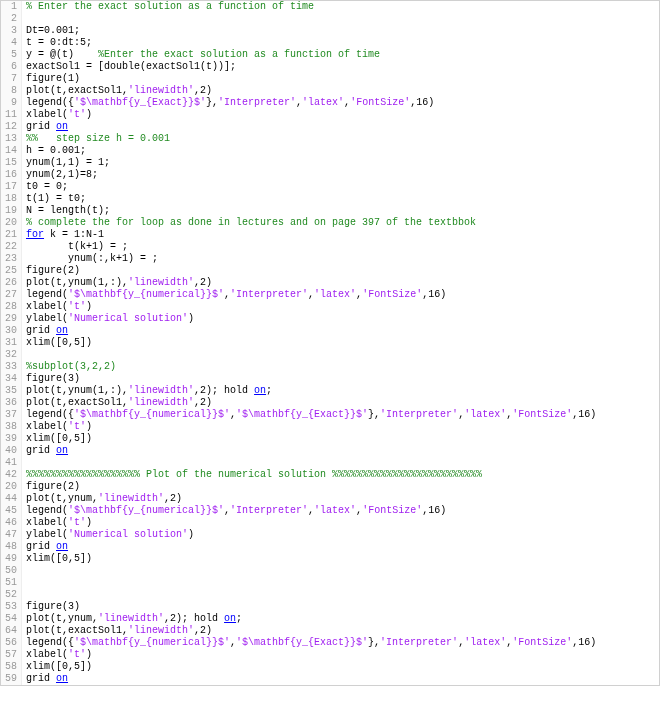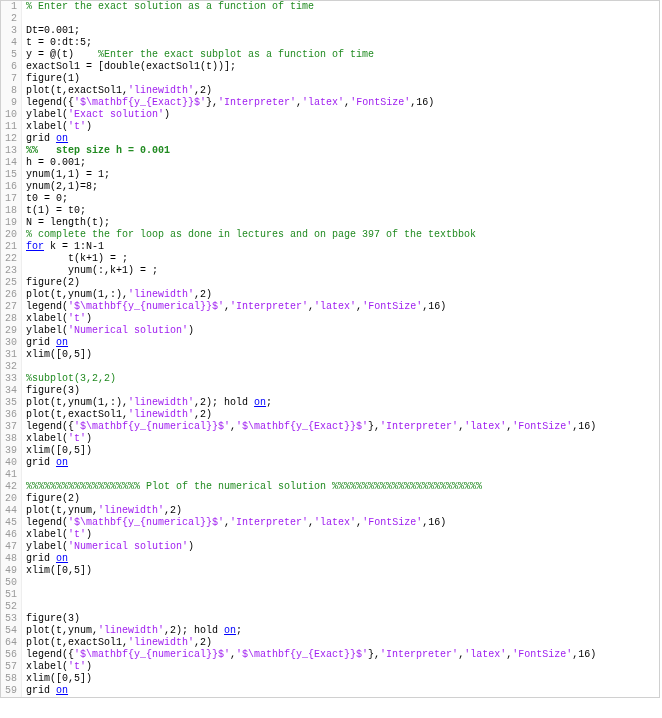--- a/index.html
+++ b/index.html
@@ -33,21 +33,21 @@
     user-select: none;
   }
   .code {
     padding-left: 4px;
     white-space: pre;
   }
   .tok-comment { color: #228B22; }
   .tok-keyword { color: #0000ff; text-decoration: underline; }
   .tok-string  { color: #a020f0; }
   .tok-plain   { color: #000; }
-  .tok-section { color: #228B22; font-weight: bold; }
+  .tok-section { color: #228B22; font-weight: normal; }
 </style>
 </head>
 <body>
 
 <div class="code-container" id="code-root">
     <div class="line">
       <div class="gutter">1</div>
       <div class="code"><span class="tok-comment">% Enter the exact solution as a function of time</span></div>
     </div>
     <div class="line">
@@ -57,41 +57,37 @@
     <div class="line">
       <div class="gutter">3</div>
       <div class="code"><span class="tok-plain">Dt=0.001;</span></div>
     </div>
     <div class="line">
       <div class="gutter">4</div>
       <div class="code"><span class="tok-plain">t = 0:dt:5;</span></div>
     </div>
     <div class="line">
       <div class="gutter">5</div>
-      <div class="code"><span class="tok-plain">y = @(t)    </span><span class="tok-comment">%Enter the exact subplot as a function of time</span></div>
+      <div class="code"><span class="tok-plain">y = @(t)    </span><span class="tok-comment">%Enter the exact solution as a function of time</span></div>
     </div>
     <div class="line">
       <div class="gutter">6</div>
       <div class="code"><span class="tok-plain">exactSol1 = [double(exactSol1(t))];</span></div>
     </div>
     <div class="line">
       <div class="gutter">7</div>
       <div class="code"><span class="tok-plain">figure(1)</span></div>
     </div>
     <div class="line">
       <div class="gutter">8</div>
       <div class="code"><span class="tok-plain">plot(t,exactSol1,</span><span class="tok-string">'linewidth'</span><span class="tok-plain">,2)</span></div>
     </div>
     <div class="line">
       <div class="gutter">9</div>
       <div class="code"><span class="tok-plain">legend({</span><span class="tok-string">'$\mathbf{y_{Exact}}$'</span><span class="tok-plain">},</span><span class="tok-string">'Interpreter'</span><span class="tok-plain">,</span><span class="tok-string">'latex'</span><span class="tok-plain">,</span><span class="tok-string">'FontSize'</span><span class="tok-plain">,16)</span></div>
-    </div>
-    <div class="line">
-      <div class="gutter">10</div>
-      <div class="code"><span class="tok-plain">ylabel(</span><span class="tok-string">'Exact solution'</span><span class="tok-plain">)</span></div>
     </div>
     <div class="line">
       <div class="gutter">11</div>
       <div class="code"><span class="tok-plain">xlabel(</span><span class="tok-string">'t'</span><span class="tok-plain">)</span></div>
     </div>
     <div class="line">
       <div class="gutter">12</div>
       <div class="code"><span class="tok-plain">grid </span><span class="tok-keyword">on</span></div>
     </div>
     <div class="line">

